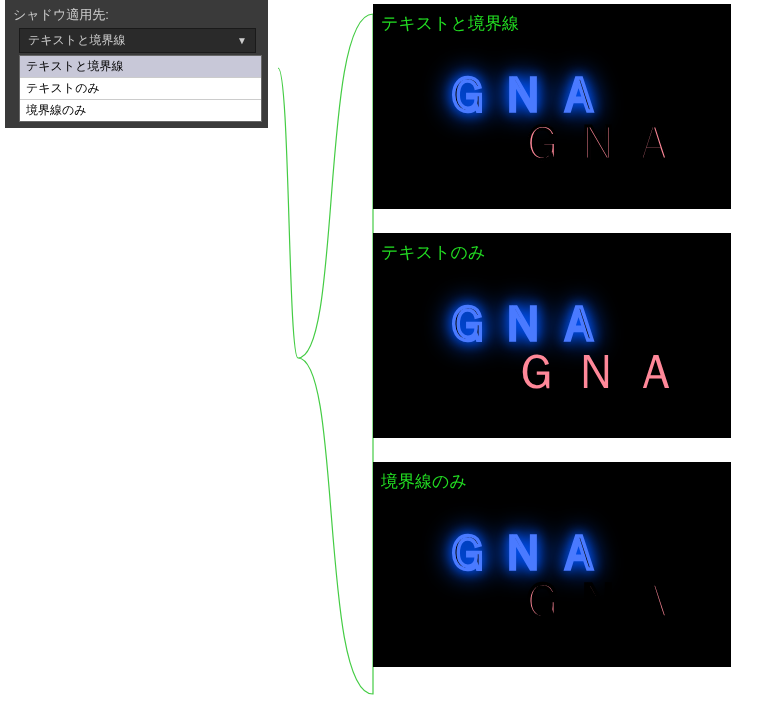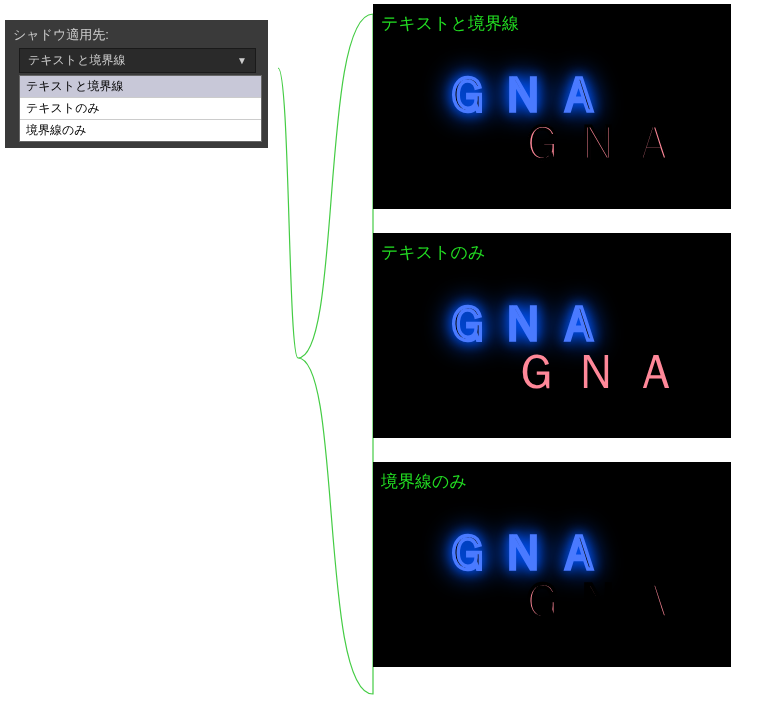--- a/index.html
+++ b/index.html
@@ -12,21 +12,21 @@
       background: #ffffff;
       width: 768px;
       height: 701px;
       position: relative;
     }
     
     
     .settings-panel {
       position: absolute;
       left: 5px;
-      top: 20px;
+      top: 0;
       width: 263px;
       background: #3a3a3a;
       padding: 6px;
     }
     .panel-label {
       color: #cccccc;
       font-size: 13px;
       margin-bottom: 4px;
       margin-left: 2px;
     }

